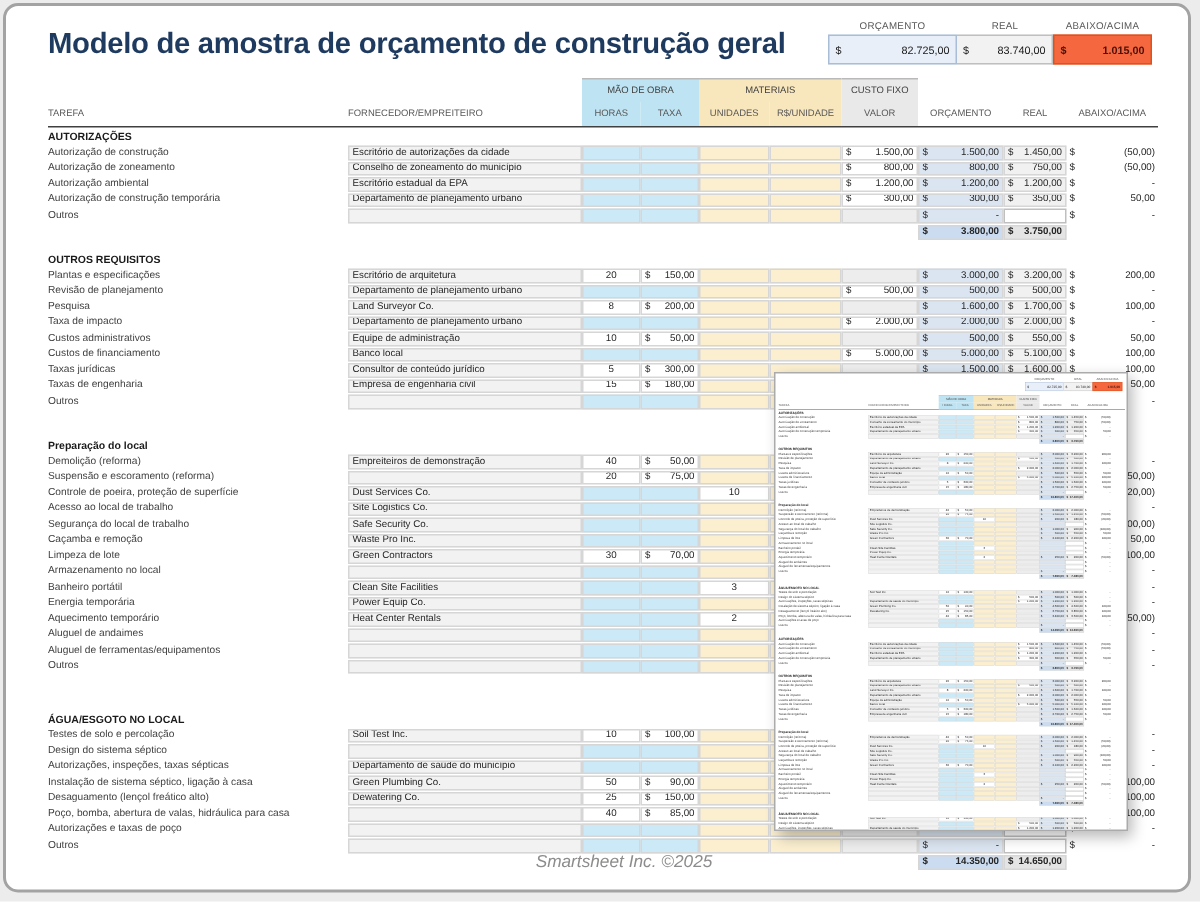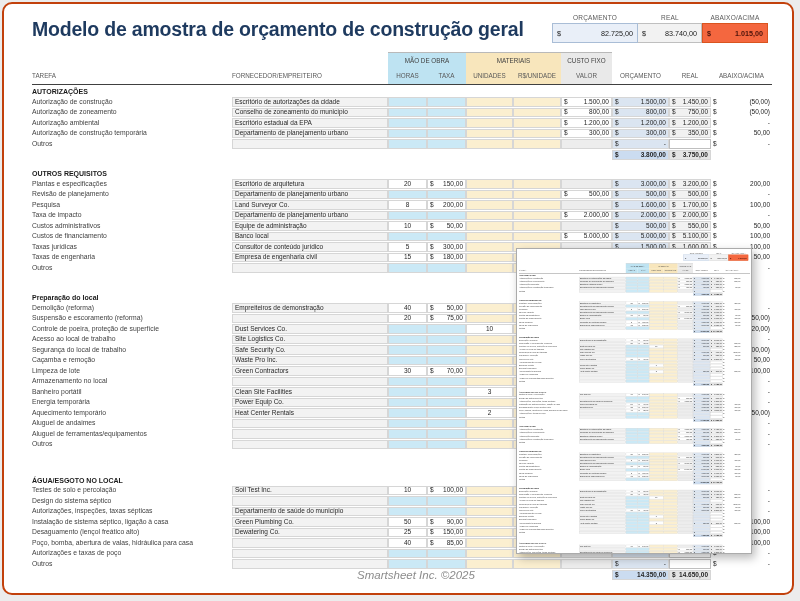--- a/index.html
+++ b/index.html
@@ -3,21 +3,21 @@
 <meta charset="utf-8">
 <style>
   html,body{margin:0;padding:0;}
   body{
     width:800px;height:601px;position:relative;background:#ECECEC;
     font-family:"Liberation Sans","DejaVu Sans",sans-serif;
     -webkit-font-smoothing:antialiased;
   }
   .card{
     position:absolute;left:2px;top:2px;width:792px;height:593px;
-    background:#FFFFFF;border:2px solid #c2410c;border-radius:10px;
+    background:#FFFFFF;border:2px solid #a3a3a3;border-radius:10px;
     box-sizing:border-box;overflow:hidden;
   }
   
   #sheet-content{position:relative;width:770px;padding:0 0 0 0;}
   .hdr-row{display:flex;justify-content:space-between;align-items:flex-start;
     padding:10px 6px 2px 28px;height:48px;box-sizing:border-box;}
   .page-title{font-size:19.5px;font-weight:bold;color:var(--navy);letter-spacing:-0.2px;padding-top:4px;white-space:nowrap;}
   .summary{display:flex;flex-direction:column;}
   .summary-labels,.summary-values{display:grid;grid-template-columns:86px 64px 66px;}
   .summary-labels div{font-size:6.5px;color:#595959;text-align:center;padding-bottom:2px;letter-spacing:0.2px;}

